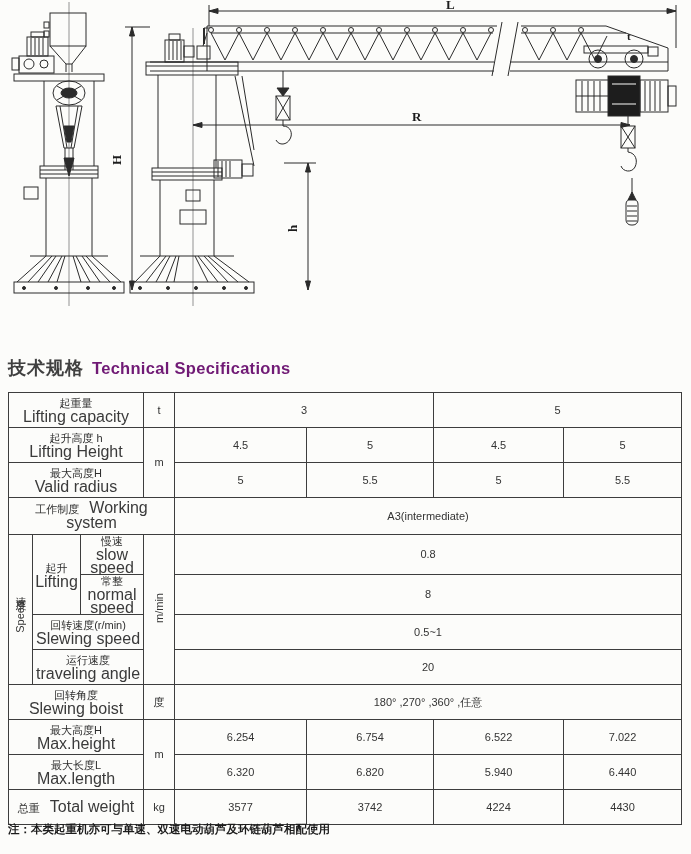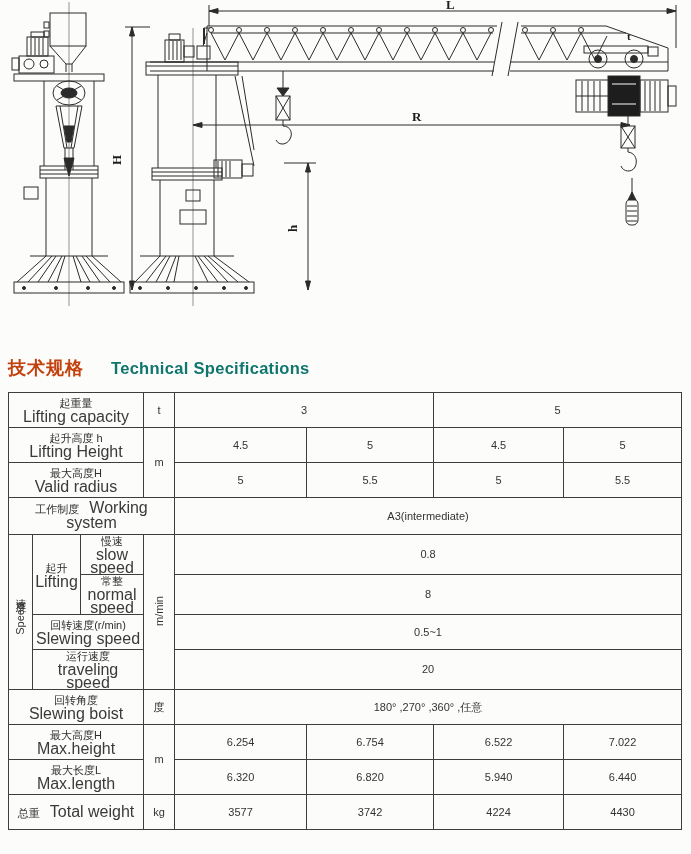--- a/index.html
+++ b/index.html
@@ -3,22 +3,22 @@
 <meta charset="utf-8">
 <style>
   html,body{margin:0;padding:0;background:#e8e8e6;}
   .page{position:relative;width:691px;height:854px;background:#fcfcfa;overflow:hidden;
         font-family:"Liberation Sans","DejaVu Sans",sans-serif;color:#2b2b2b;}
   
   .drawing{position:absolute;left:0;top:0;width:691px;height:348px;}
   .dimlabel{font-family:"Liberation Serif","DejaVu Serif",serif;font-weight:bold;}
   
   .title{position:absolute;left:8px;top:356px;white-space:nowrap;}
-  .title .zh-t{font-size:18px;font-weight:bold;color:#c2410c;letter-spacing:1px;}
-  .title .en-t{font-size:16.5px;font-weight:bold;color:#0f766e;margin-left:27px;letter-spacing:.3px;}
+  .title .zh-t{font-size:18px;font-weight:bold;color:#404040;letter-spacing:1px;}
+  .title .en-t{font-size:16.5px;font-weight:bold;color:#701a75;margin-left:8px;letter-spacing:.3px;}
   
   table.spec{position:absolute;left:8px;top:392px;border-collapse:collapse;table-layout:fixed;
              width:674px;font-size:11px;color:#333;}
   table.spec td{border:1px solid #3d3d3d;text-align:center;vertical-align:middle;
                 padding:0 2px;line-height:13px;overflow:hidden;}
   table.spec{border:1.5px solid #333;}
   tr.r{height:35px;}
   tr.rw{height:37px;}
   .zh{display:block;font-size:11px;color:#2e2e2e;}
   .en{display:block;font-size:16px;color:#3a3a3a;}
@@ -351,21 +351,21 @@
         <td colspan="2">
           <span class="zh">回转速度(r/min)</span>
           <span class="en">Slewing  speed</span>
         </td>
         <td colspan="4">0.5~1</td>
       </tr>
 
       <tr class="r">
         <td colspan="2">
           <span class="zh">运行速度</span>
-          <span class="en">traveling speed</span>
+          <span class="en">traveling angle</span>
         </td>
         <td colspan="4">20</td>
       </tr>
 
       <tr class="r">
         <td colspan="3">
           <span class="zh">回转角度</span>
           <span class="en">Slewing boist</span>
         </td>
         <td>度</td>
@@ -403,15 +403,16 @@
         <td>kg</td>
         <td>3577</td>
         <td>3742</td>
         <td>4224</td>
         <td>4430</td>
       </tr>
     </tbody>
   </table>
 
   <div class="note">
+    <span class="n-zh">注：本类起重机亦可与单速、双速电动葫芦及环链葫芦相配使用</span>
   </div>
 
 </div>
 
 </body></html>

